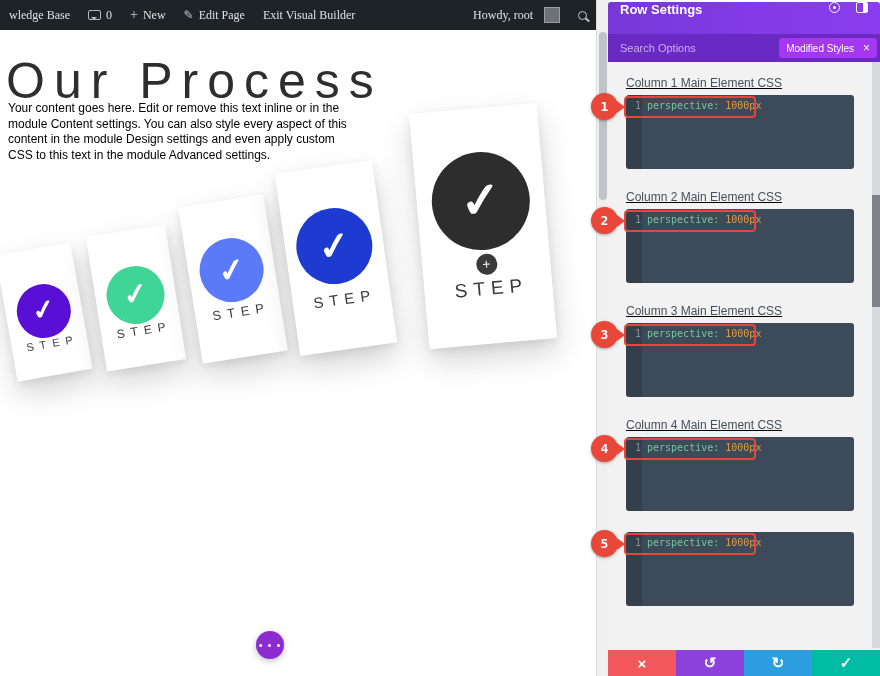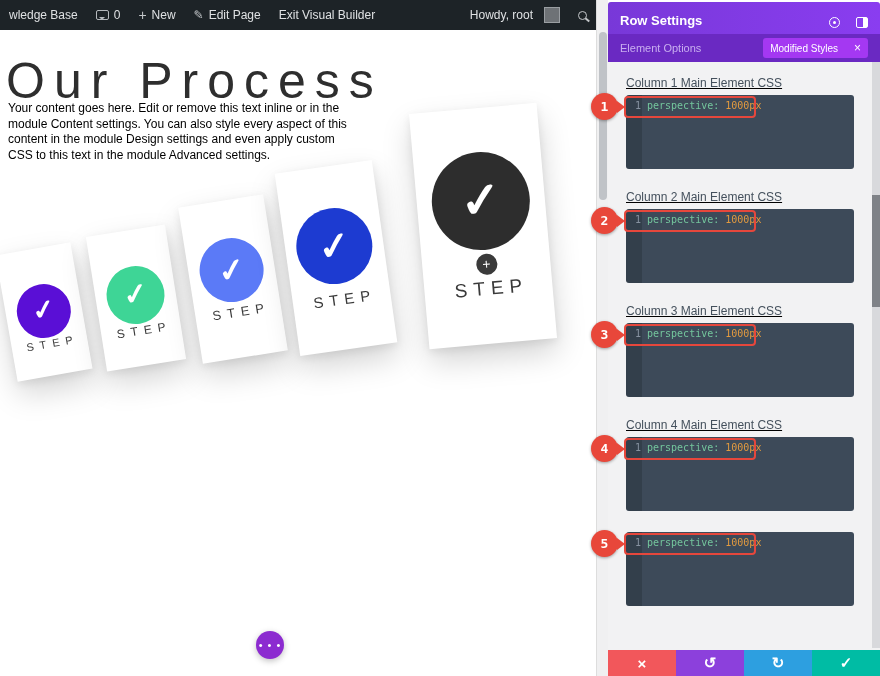--- a/index.html
+++ b/index.html
@@ -10,21 +10,21 @@
     background: #fff;
     overflow: hidden;
   }
 
   
   .admin-bar {
     position:absolute; left:0; top:0; width:596px; height:30px;
     background:#1d2327; color:#dfe1e3; font-size:12px;
     display:flex; align-items:center; z-index:3;
   }
-  .ab-item { display:flex; align-items:center; gap:5px; padding:0 9px; height:100%; cursor:pointer; white-space:nowrap; }
+  .ab-item { display:flex; align-items:center; gap:5px; padding:0 9px; height:100%; cursor:pointer; white-space:nowrap;font-family:Liberation Serif, serif; }
   .ab-right { margin-left:auto; display:flex; align-items:center; }
   .comment-bubble { width:13px; height:10px; border:1.5px solid #b5b9bd; border-radius:2px; position:relative; }
   .comment-bubble::after { content:""; position:absolute; left:2px; bottom:-4px; border:3px solid transparent; border-top-color:#b5b9bd; }
   .plus-glyph { font-size:14px; line-height:1; color:#c3c6c9; }
   .pencil-glyph { font-size:12px; color:#c3c6c9; }
   .avatar { width:16px; height:16px; background:#6e7276; border:1px solid #9a9ea2; margin-left:6px; }
   .search-glass { width:9px; height:9px; border:1.5px solid #c3c6c9; border-radius:50%; position:relative; }
   .search-glass::after { content:""; position:absolute; width:5px; height:1.5px; background:#c3c6c9; right:-4px; bottom:-2px; transform:rotate(40deg); }
 
   
@@ -60,32 +60,32 @@
   }
 
   
   .mid-scroll { position:absolute; left:596px; top:0; width:12px; height:676px; background:#f0f0f1; border-left:1px solid #ddd; z-index:2; }
   .mid-thumb { position:absolute; left:2px; top:32px; width:8px; height:168px; background:#c0c3c7; border-radius:4px; }
 
   
   .panel { position:absolute; left:608px; top:2px; width:272px; height:674px; background:#f2f2f3;
     border-radius:3px 3px 0 0; z-index:5; overflow:visible; }
   .panel-header { height:32px; background:linear-gradient(90deg,#7838d8,#8a3df0); border-radius:3px 3px 0 0;
-    display:flex; align-items:flex-end; padding:6px 12px; color:#fff; }
+    display:flex; align-items:flex-start; padding:0 12px; color:#fff; }
   .panel-title { font-size:13px; font-weight:bold; }
   .header-icons { margin-left:auto; display:flex; gap:16px; align-items:center; }
   .hicon-circle { width:11px; height:11px; border:1.6px solid #fff; border-radius:50%; position:relative; cursor:pointer; }
   .hicon-circle::after { content:""; position:absolute; left:3px; top:3px; width:3px; height:3px; background:#fff; border-radius:50%; }
   .hicon-dock { width:12px; height:11px; border:1.6px solid #fff; border-radius:2px; position:relative; cursor:pointer; }
   .hicon-dock::after { content:""; position:absolute; right:0; top:0; bottom:0; width:4px; background:#fff; }
 
   .panel-search { height:28px; background:#6a29c2; display:flex; align-items:center; padding-left:12px; cursor:text; }
   .search-placeholder { color:#c9aef0; font-size:11px; }
   .filter-badge { margin-left:auto; height:20px; background:#a438f2; color:#fff; font-size:10px;
-    display:flex; align-items:center; gap:16px; padding:0 7px; border-radius:3px; margin-right:12px; cursor:pointer; }
+    display:flex; align-items:center; gap:9px; padding:0 7px; border-radius:3px; margin-right:3px; cursor:pointer; }
   .badge-close { font-size:12px; cursor:pointer; }
 
   .panel-body { position:absolute; left:0; top:60px; right:0; bottom:26px; background:#f2f2f3; padding-top:14px; overflow:visible;text-decoration:underline; }
 
   .section { margin:0 0 21px 18px; width:228px; position:relative; }
   .section-label { font-size:12px; color:#44505c; margin-bottom:5px; }
   .codebox { position:relative; width:228px; height:74px; background:#3d4a59; border-radius:3px;
     font-family:"DejaVu Sans Mono", monospace; font-size:10px; cursor:text; }
   .gutter { position:absolute; left:0; top:0; bottom:0; width:16px; background:rgba(0,0,0,.15); border-radius:3px 0 0 3px; }
   .code-line { position:absolute; left:0; top:5px; display:flex; gap:6px; padding-left:6px; align-items:baseline; }
@@ -199,21 +199,21 @@
 <div class="panel">
   <div class="panel-header">
     <span class="panel-title">Row Settings</span>
     <span class="header-icons">
       <span class="hicon-circle"></span>
       <span class="hicon-dock"></span>
     </span>
   </div>
 
   <div class="panel-search">
-    <span class="search-placeholder">Element Options</span>
+    <span class="search-placeholder">Search Options</span>
     <span class="filter-badge">
       <span>Modified Styles</span>
       <span class="badge-close">×</span>
     </span>
   </div>
 
   <div class="panel-body">
       <div class="section">
     <div class="section-label">Column 1 Main Element CSS</div>
     <div class="codebox">

